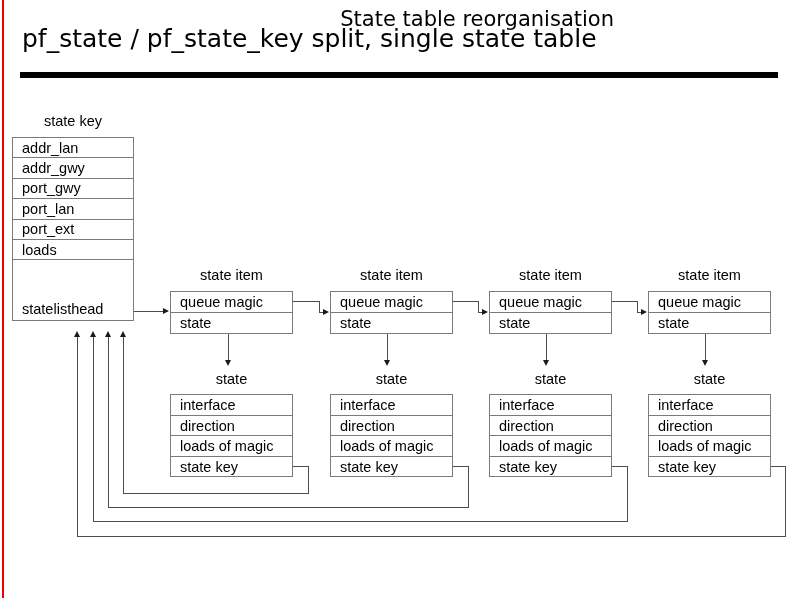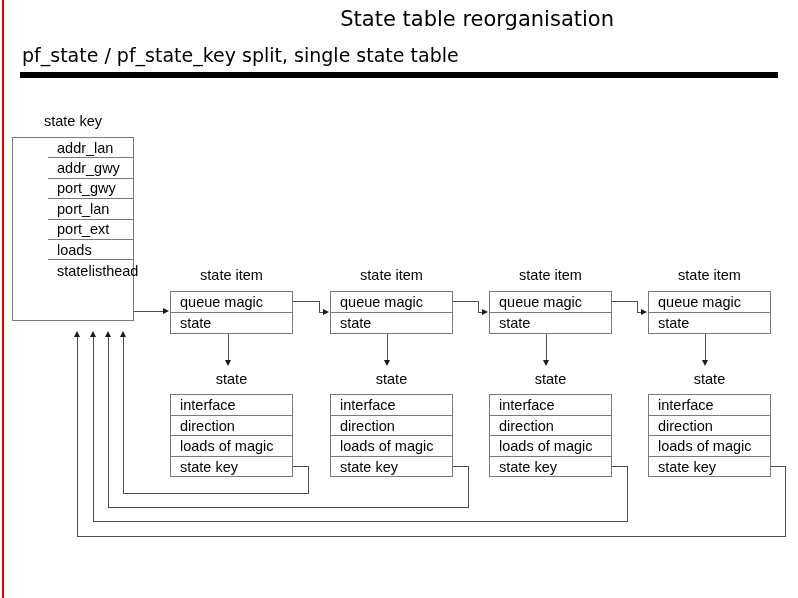--- a/index.html
+++ b/index.html
@@ -15,23 +15,23 @@
   
   .red-rule{position:absolute;left:2px;top:0;width:2px;height:598px;background:#ee0000;}
 
   
   .kicker{
     position:absolute;right:20px;top:7px;
     font-family:"DejaVu Sans", sans-serif;
     font-size:21px;color:#000;white-space:nowrap;letter-spacing:0px;
   }
   .slide-title{
-    position:absolute;left:22px;top:44px;
+    position:absolute;left:22px;top:24px;
     font-family:"DejaVu Sans", sans-serif;
-    font-size:19px;color:#000;white-space:nowrap;
+    font-size:25px;color:#000;white-space:nowrap;
   }
   .title-bar{position:absolute;left:20px;top:72px;width:758px;height:6px;background:#000;}
 
   
   .cap{
     position:absolute;font-size:14.5px;color:#000;white-space:nowrap;
     text-align:center;
   }
 
   
@@ -64,28 +64,28 @@
 
 <div id="slide">
 
   <div class="red-rule"></div>
 
   <div class="kicker">State table reorganisation</div>
   <div class="slide-title">pf_state / pf_state_key split, single state table</div>
   <div class="title-bar"></div>
 
   <div class="cap" style="left:12px;top:113px;width:122px;">state key</div>
-  <div class="tbl" style="left:12px;top:137px;width:122px;height:184px;padding-left:35px;">
+  <div class="tbl" style="left:12px;top:137px;width:122px;height:184px;">
     <div class="row" style="height:20.4px;">addr_lan</div>
     <div class="row" style="height:20.4px;">addr_gwy</div>
     <div class="row" style="height:20.4px;">port_gwy</div>
     <div class="row" style="height:20.4px;">port_lan</div>
     <div class="row" style="height:20.4px;">port_ext</div>
     <div class="row" style="height:20.4px;">loads</div>
-    <div class="row" style="height:20.4px;">statelisthead</div>
+    <div class="row" style="height:20.4px;margin-top:38px;">statelisthead</div>
   </div>
 
   <div class="cap" style="left:170px;top:267px;width:123px;">state item</div>
   <div class="tbl" style="left:170px;top:291px;width:123px;height:43px;">
     <div class="row" style="height:21px;">queue magic</div>
     <div class="row" style="height:20px;">state</div>
   </div>
 
   <div class="cap" style="left:330px;top:267px;width:123px;">state item</div>
   <div class="tbl" style="left:330px;top:291px;width:123px;height:43px;">

